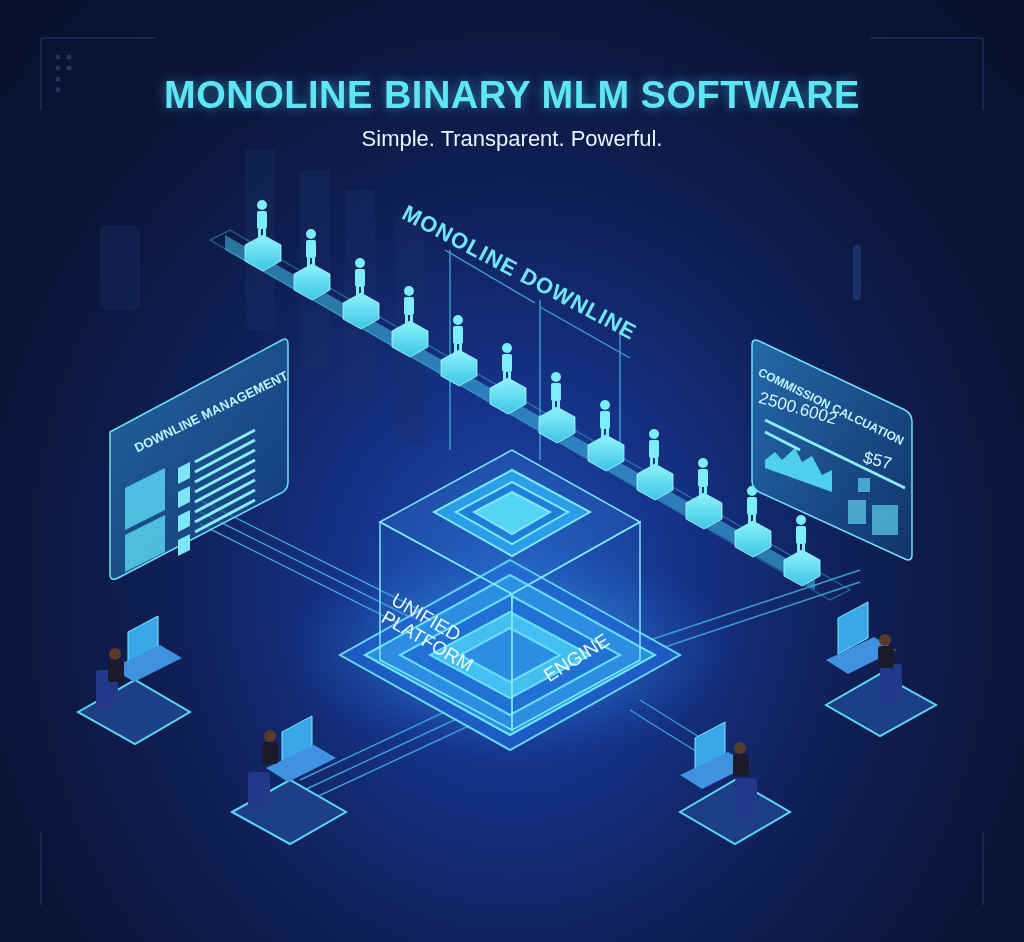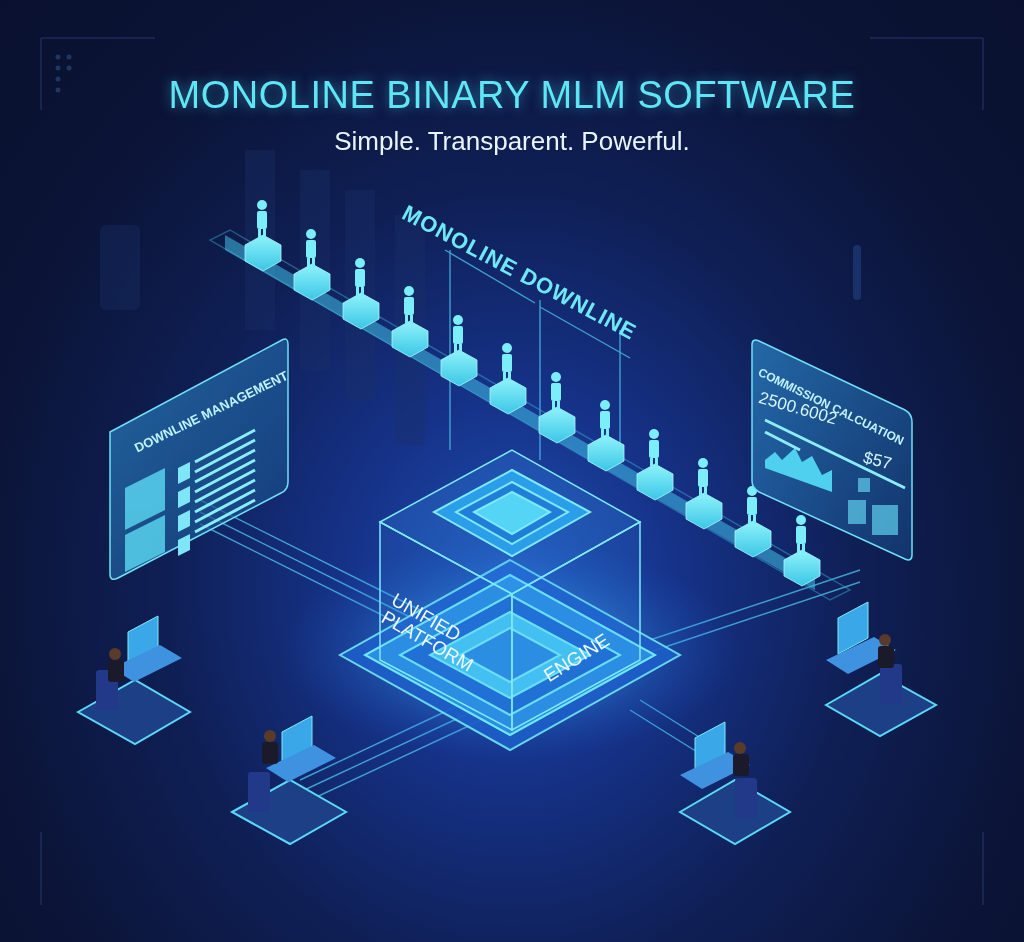--- a/index.html
+++ b/index.html
@@ -1,20 +1,20 @@
 <!DOCTYPE html>
 <html><head>
 <meta charset="utf-8">
 <style>
   html,body{margin:0;padding:0;}
   body{width:1024px;height:942px;overflow:hidden;background:#0d1638;font-family:"Liberation Sans",sans-serif;}
   .stage{position:relative;width:1024px;height:942px;
     background:radial-gradient(ellipse at 50% 62%, #1e4fb0 0%, #16338a 22%, #0f1f55 48%, #0b1436 75%, #0a1130 100%);overflow:hidden;}
-  .title{position:absolute;left:0;top:74px;width:1024px;text-align:center;color:#5ee6f5;font-weight:normal;font-size:38px;letter-spacing:0.5px;text-shadow:0 0 12px rgba(80,220,255,.5);}
-  .subtitle{position:absolute;left:0;top:126px;width:1024px;text-align:center;color:#eaf4ff;font-size:26px;}
+  .title{position:absolute;left:0;top:74px;width:1024px;text-align:center;color:#5ee6f5;font-weight:bold;font-size:38px;letter-spacing:0.5px;text-shadow:0 0 12px rgba(80,220,255,.5);}
+  .subtitle{position:absolute;left:0;top:126px;width:1024px;text-align:center;color:#eaf4ff;font-size:22px;}
   svg.art{position:absolute;left:0;top:0;}
   .lbl{position:absolute;color:#6fe8f6;font-weight:bold;white-space:nowrap;transform-origin:left top;}
   .chainlabel{left:410px;top:200px;font-size:22px;letter-spacing:1px;transform:rotate(28deg);}
   .panel-title-l{left:132px;top:442px;font-size:13px;color:#bff3ff;transform:rotate(-26deg);}
   .panel-title-r{left:762px;top:365px;font-size:12px;color:#bff3ff;transform:rotate(26deg);}
   .panel-num{left:762px;top:388px;font-size:17px;color:#d6f8ff;font-weight:normal;transform:rotate(16deg);}
   .panel-amt{left:866px;top:448px;font-size:17px;color:#d6f8ff;font-weight:normal;transform:rotate(14deg);}
   .engine-a{left:398px;top:590px;font-size:19px;color:#eefaff;font-weight:normal;transform:rotate(30deg);line-height:20px;}
   .engine-b{left:540px;top:668px;font-size:19px;color:#eefaff;font-weight:normal;transform:rotate(-32deg);}
 </style>

